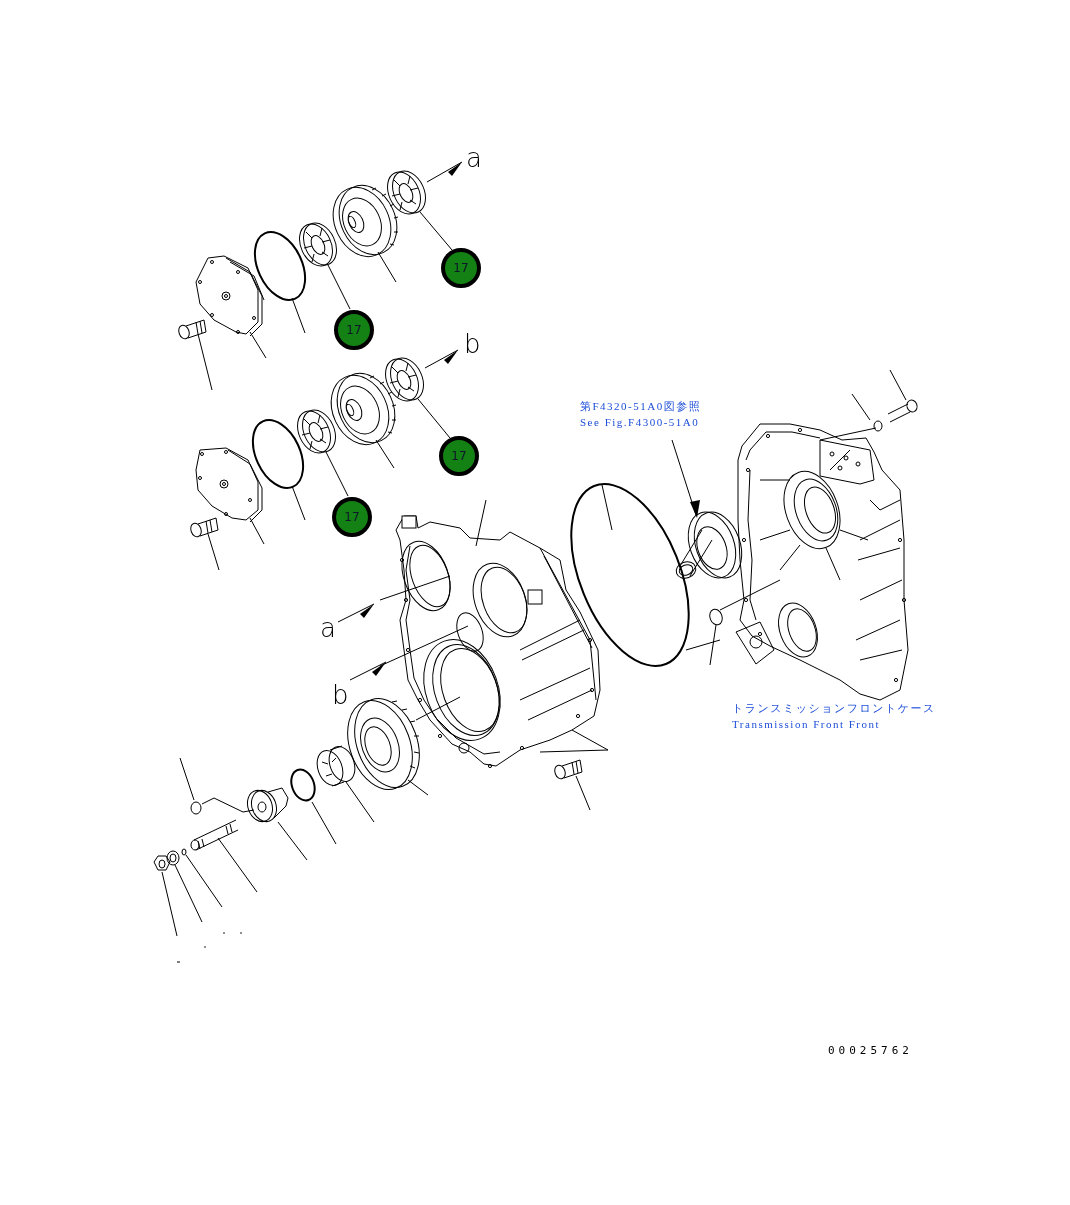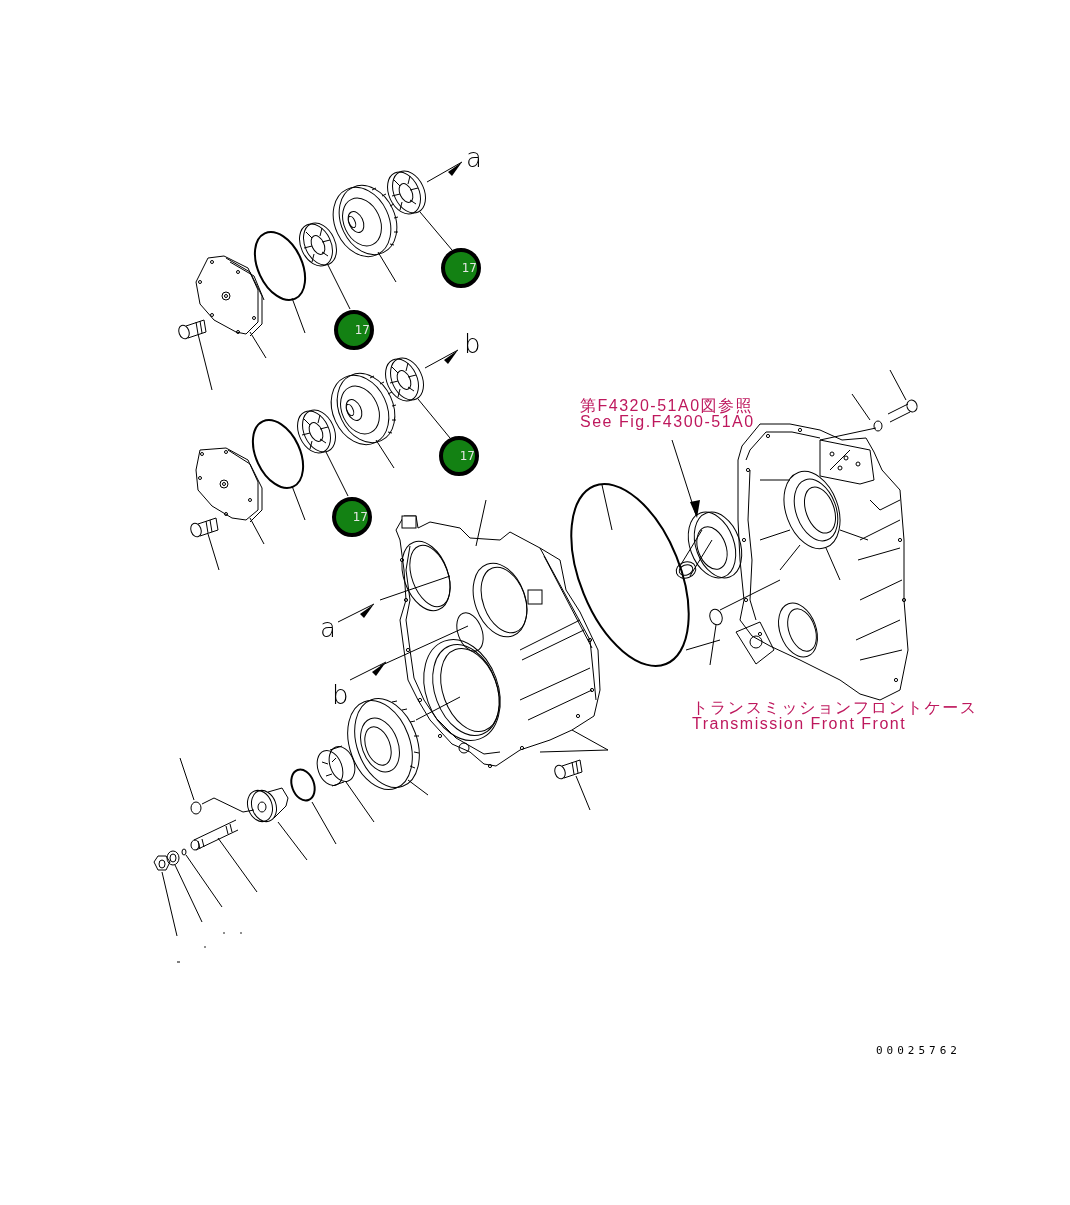--- a/index.html
+++ b/index.html
@@ -1,22 +1,22 @@
 <!DOCTYPE html>
 <html><head>
   <meta charset="utf-8">
   <style>
     html, body { margin: 0; padding: 0; background: #ffffff; }
     body { width: 1070px; height: 1205px; position: relative; overflow: hidden; font-family: "DejaVu Sans Mono", monospace; }
     #diagram { position: absolute; left: 0; top: 0; width: 1070px; height: 1205px; }
     .ln { stroke: #000; stroke-width: 1; fill: none; }
     .lnb { stroke: #000; stroke-width: 2; fill: none; }
     .fillw { stroke: #000; stroke-width: 1; fill: #fff; }
-    .callout { position: absolute; width: 40px; height: 40px; border-radius: 50%; box-sizing: border-box; border: 4px solid #000; display: flex; align-items: center; justify-content: flex-end; color: #e5e5e5; font-family: "DejaVu Sans", sans-serif; font-size: 12px; cursor: pointer; }
-    .label { position: absolute; color: #be185d; font-family: Liberation Sans, sans-serif; font-size: 16px; letter-spacing: 1.5px; line-height: 16px; white-space: nowrap; }
+    .callout { position: absolute; width: 40px; height: 40px; border-radius: 50%; box-sizing: border-box; border: 4px solid #000; display: flex; align-items: center; justify-content: center; color: #0f172a; font-family: "DejaVu Sans", sans-serif; font-size: 12px; cursor: pointer; }
+    .label { position: absolute; color: #1d4ed8; font-family: Liberation Serif, serif; font-size: 11px; letter-spacing: 1.5px; line-height: 16px; white-space: nowrap; }
     .letter { position: absolute; font-family: "DejaVu Sans", sans-serif; font-size: 26px; font-weight: 200; color: #000; line-height: 26px; }
     .figno { position: absolute; font-family: "DejaVu Sans Mono", monospace; font-size: 11px; letter-spacing: 4px; color: #000; }
   </style>
 </head>
 <body>
 
 <svg id="diagram" viewBox="0 0 1070 1205" xmlns="http://www.w3.org/2000/svg">
 
   <g>
 
@@ -329,26 +329,26 @@
 <div class="letter" style="left:466px; top:145px;">a</div>
 <div class="letter" style="left:464px; top:331px;">b</div>
 <div class="letter" style="left:320px; top:615px;">a</div>
 <div class="letter" style="left:332px; top:682px;">b</div>
 
 <div class="label" style="left:580px; top:398px;">
   <div>第F4320-51A0図参照</div>
   <div>See Fig.F4300-51A0</div>
 </div>
 
-<div class="label" style="left:692px; top:700px;">
+<div class="label" style="left:732px; top:700px;">
   <div>トランスミッションフロントケース</div>
   <div>Transmission Front Front</div>
 </div>
 
-<div class="figno" style="left:828px; top:1044px;margin-left:48px;">00025762</div>
+<div class="figno" style="left:828px; top:1044px;">00025762</div>
 
 <div class="callout" style="left:441px; top:248px; background:#138113;">
   <span>17</span>
 </div>
 <div class="callout" style="left:334px; top:310px; background:#138113;">
   <span>17</span>
 </div>
 <div class="callout" style="left:439px; top:436px; background:#138113;">
   <span>17</span>
 </div>

